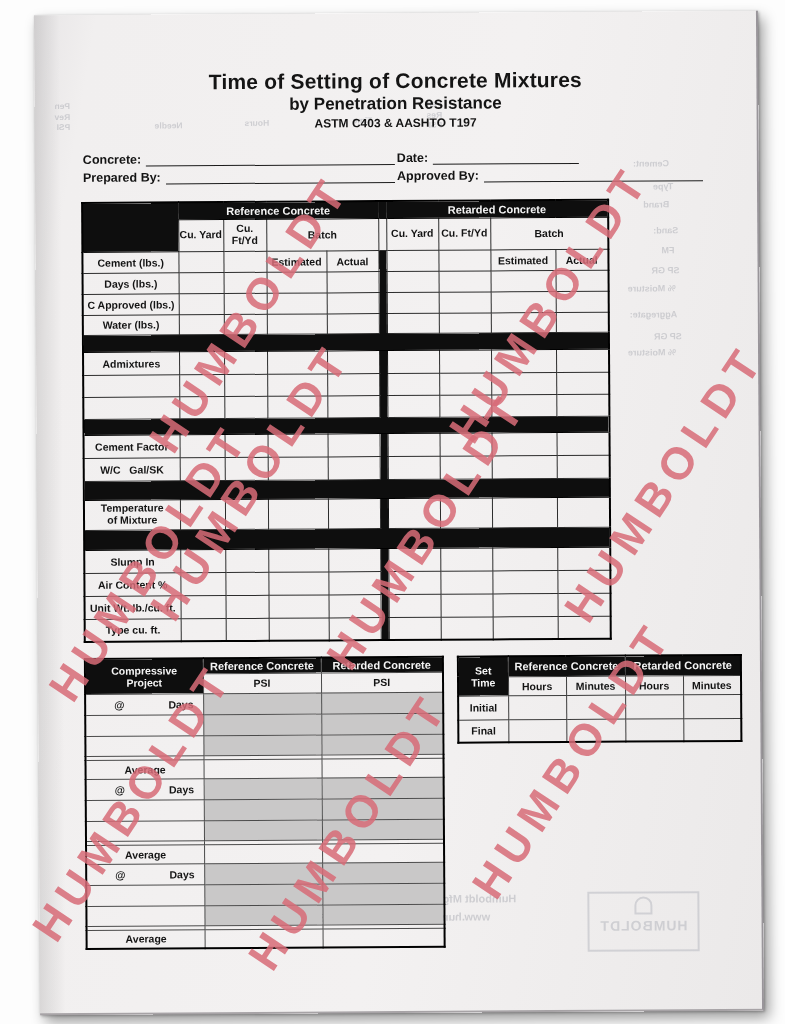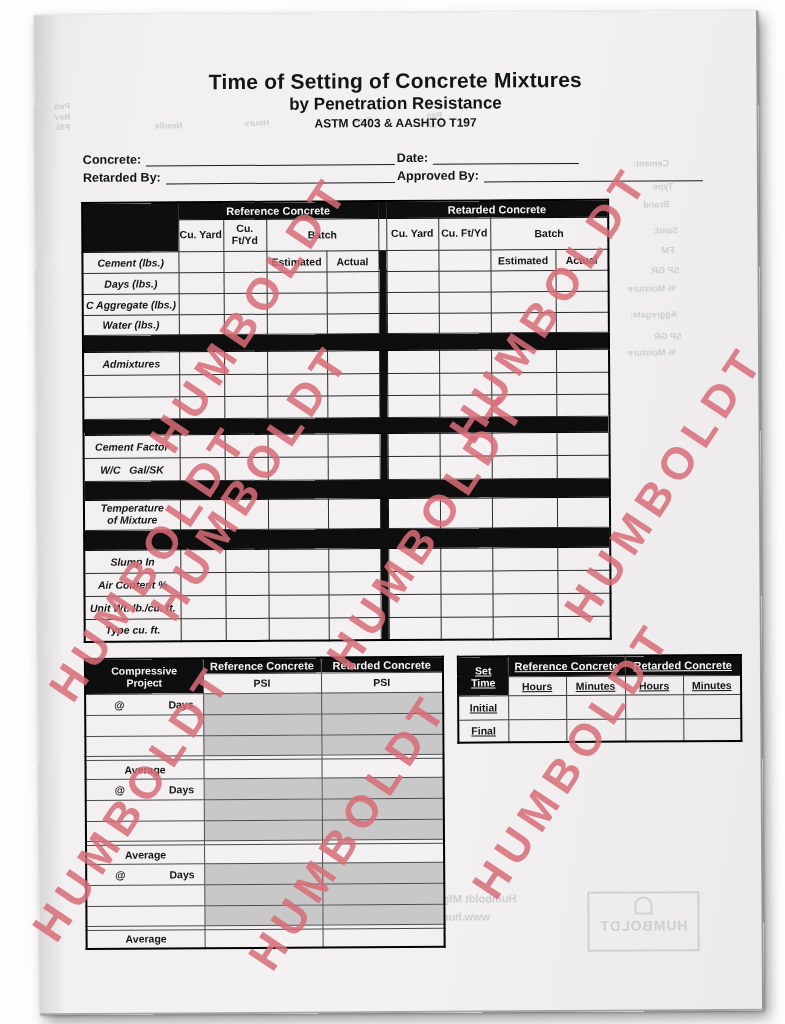--- a/index.html
+++ b/index.html
@@ -24,37 +24,37 @@
   .field .line{flex:1;border-bottom:1.5px solid #1c1c1c;margin-left:5px;height:13px;}
   
   table{border-collapse:collapse;table-layout:fixed;position:absolute;z-index:2;color:#141414;}
   td{border:1px solid #2d2d2d;padding:0;text-align:center;vertical-align:middle;font-size:10.5px;font-weight:700;overflow:hidden;}
   .blk{background:#0e0e0e;color:#f5f5f5;border-color:#0e0e0e;}
   .blkh{background:#0e0e0e;color:#f5f5f5;font-size:11px;font-weight:700;border-color:#000;}
   
   .main{left:46px;top:187px;width:527px;border:2px solid #000;}
   .main .vdiv{background:#0e0e0e;border-color:#0e0e0e;}
   .main tr.bar td{background:#0e0e0e;border-left:2px solid #000;border-right:2px solid #000;border-top:1px solid #000;border-bottom:1px solid #000;}
-  .main .lbl{font-size:10.5px;font-style:italic;}
+  .main .lbl{font-size:10.5px;}
   .pre{white-space:pre;}
   .h17{height:17px}.h32{height:32px}.h16{height:16px}.h19{height:19px}.h20{height:20px}
   .h21{height:21px}.h22{height:22px}.h23{height:23px}.h24{height:24px}.h30{height:30px}
   .twoline{line-height:1.1;font-size:10.5px;}
   
   .comp{left:46px;top:643px;width:358px;border:2px solid #000;}
   .comp td{border-color:#4a4a4a;}
   .comp .sh{background:#c9c8c8;}
   .comp .lab{text-align:left;}
   .comp .atdays{display:flex;align-items:center;padding-left:28px;gap:44px;}
   .comp .avg{padding-left:38px;}
   .comp tr.gtop td{border-top:1.7px solid #000;}
   .h4{height:4px}.h15{height:15px}
   
   .set{left:419px;top:643px;width:283px;border:2px solid #000;}
-  .set td{border-color:#3c3c3c;text-decoration:underline;}
+  .set td{border-color:#3c3c3c;}
   
   .wm{position:absolute;font-weight:700;font-size:45px;letter-spacing:8px;color:#d86c78;opacity:.85;
       transform:translate(-50%,-50%) rotate(-56deg);white-space:nowrap;z-index:6;pointer-events:none;}
   .wm1{left:214px;top:300px}.wm2{left:514px;top:292px}.wm3{left:214px;top:468px}
   .wm4{left:112px;top:548px}.wm5{left:390px;top:518px}.wm6{left:628px;top:472px}
   .wm7{left:94px;top:788px}.wm8{left:310px;top:818px}.wm9{left:534px;top:748px}
   
   .st{position:absolute;color:#b7b8be;opacity:.6;transform:scaleX(-1);font-weight:700;z-index:1;white-space:pre-line;}
   .st-sm{font-size:8.5px;line-height:1.25;}
   .st-r{font-size:9px;}
@@ -104,21 +104,21 @@
 
     <div class="field" style="left:48px;top:138px;width:312px;">
       <span>Concrete:</span>
         <span class="line"></span>
     </div>
     <div class="field" style="left:362px;top:138px;width:182px;">
       <span>Date:</span>
         <span class="line"></span>
     </div>
     <div class="field" style="left:48px;top:156px;width:312px;">
-      <span>Retarded By:</span>
+      <span>Prepared By:</span>
         <span class="line"></span>
     </div>
     <div class="field" style="left:362px;top:156px;width:306px;">
       <span>Approved By:</span>
         <span class="line"></span>
     </div>
 
     <table class="main">
       <colgroup>
         <col style="width:96px">
@@ -166,21 +166,21 @@
             <td></td>
             <td></td>
             <td></td>
             <td class="vdiv"></td>
             <td></td>
             <td></td>
             <td></td>
             <td></td>
       </tr>
       <tr class="h21">
-        <td class="lbl">C Aggregate (lbs.)</td>
+        <td class="lbl">C Approved (lbs.)</td>
         <td></td>
             <td></td>
             <td></td>
             <td></td>
             <td class="vdiv"></td>
             <td></td>
             <td></td>
             <td></td>
             <td></td>
       </tr>

